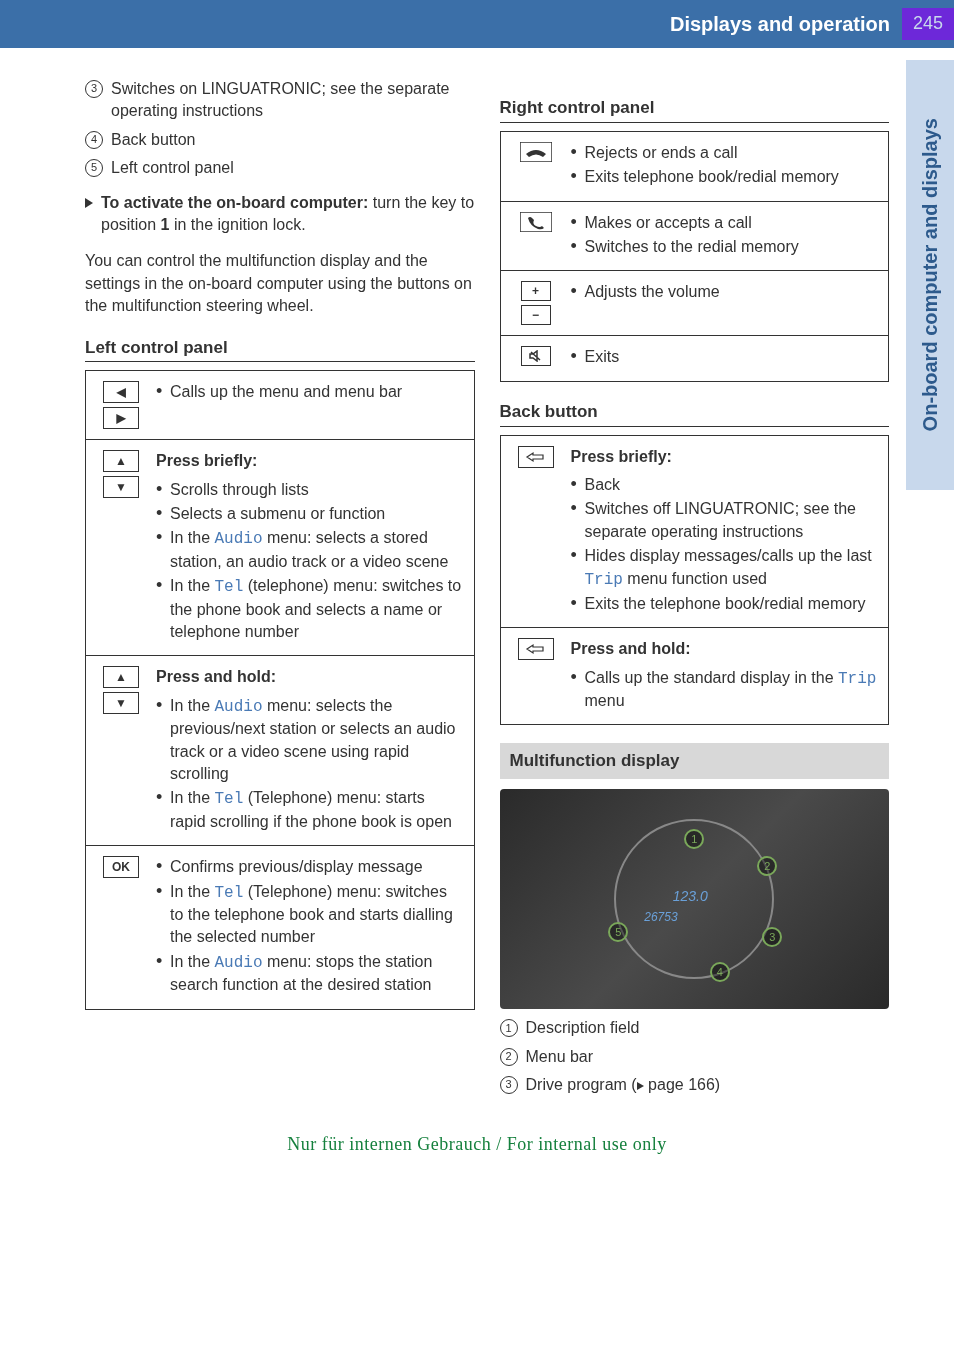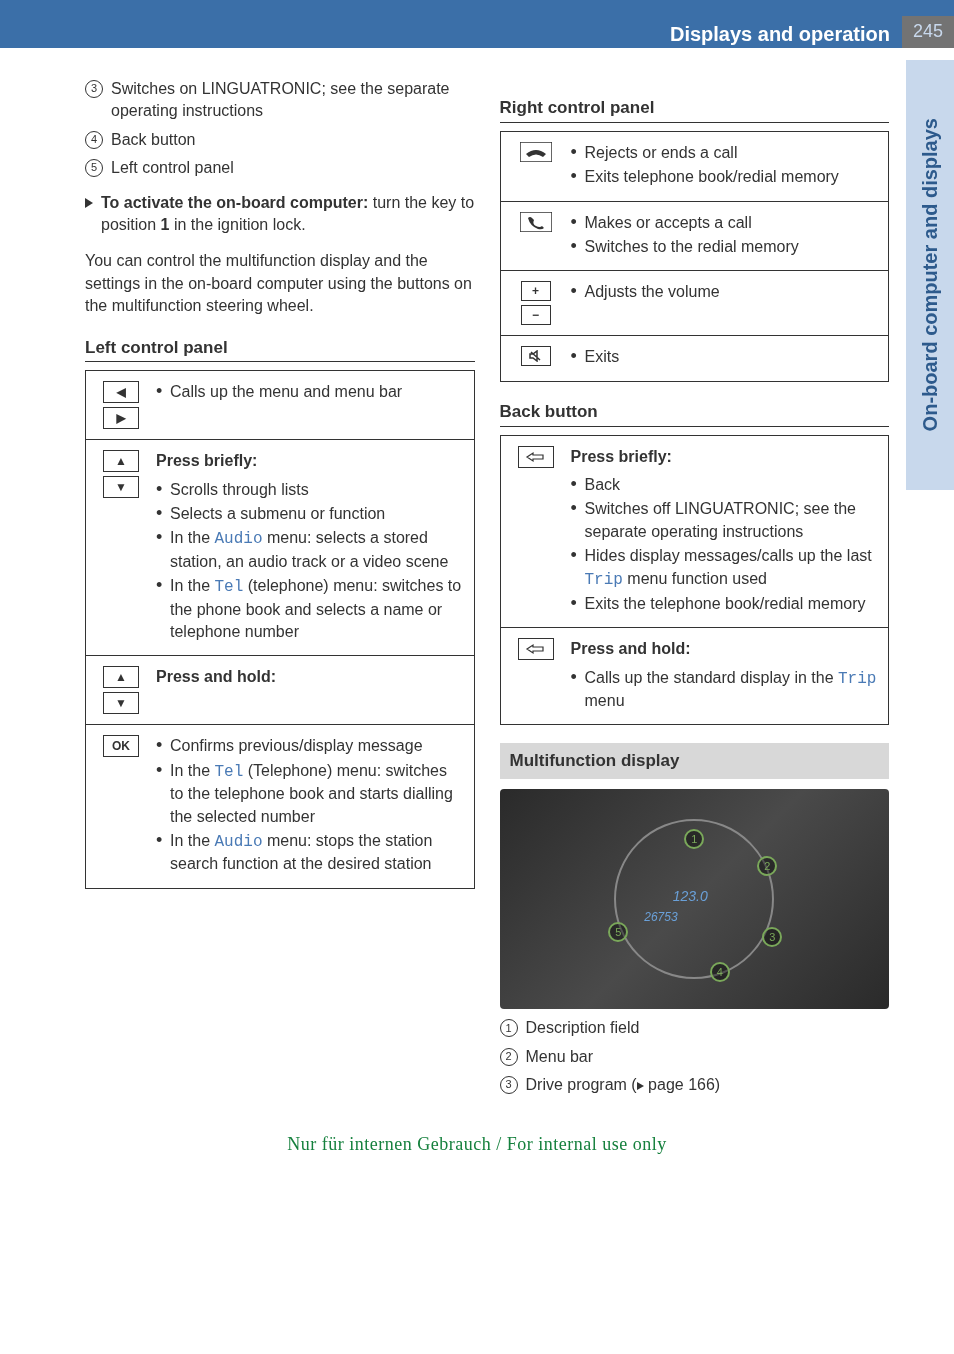--- a/index.html
+++ b/index.html
@@ -1,20 +1,20 @@
 <!DOCTYPE html>
 <html><head>
   <meta charset="utf-8">
   <style>
     * { box-sizing: border-box; margin: 0; padding: 0; }
     body { font-family: Arial, Helvetica, sans-serif; font-size: 16px; line-height: 1.4; color: #333; background: #fff; }
     .page { width: 954px; margin: 0 auto; position: relative; min-height: 1354px; }
-    .header-bar { background: #3b6fa8; color: #fff; height: 48px; display: flex; align-items: flex-end; justify-content: flex-end; padding-right: 0; margin-bottom: 30px; }
+    .header-bar { background: #3b6fa8; color: #fff; height: 48px; display: flex; align-items: center; justify-content: flex-end; padding-right: 0; margin-bottom: 30px; }
     .header-title { font-weight: bold; font-size: 20px; padding-right: 12px; }
-    .page-num-box { background: #737373; width: 52px; height: 32px; display: flex; align-items: center; justify-content: center; font-size: 18px; color: #c8d8ec; }
+    .page-num-box { background: #6d28d9; width: 52px; height: 32px; display: flex; align-items: center; justify-content: center; font-size: 18px; color: #c8d8ec; }
     .content { display: flex; padding: 0 20px 0 85px; gap: 25px; }
     .col { flex: 1; min-width: 0; }
     .side-tab { position: absolute; right: 0; top: 60px; width: 48px; height: 430px; background: #c8d8ec; border-radius: 0; display: flex; align-items: center; justify-content: center; }
     .side-tab-text { writing-mode: vertical-rl; transform: rotate(180deg); color: #2d5a8c; font-weight: bold; font-size: 20px; white-space: nowrap; }
     .num-item { display: flex; align-items: flex-start; margin-bottom: 6px; }
     .circle-num { display: inline-flex; width: 18px; height: 18px; border: 1.5px solid #333; border-radius: 50%; align-items: center; justify-content: center; font-size: 11px; margin-right: 8px; margin-top: 2px; flex-shrink: 0; }
     .triangle-bullet { display: inline-block; width: 0; height: 0; border-left: 8px solid #333; border-top: 5px solid transparent; border-bottom: 5px solid transparent; margin-right: 8px; margin-top: 6px; flex-shrink: 0; }
     .para { margin: 14px 0; }
     .section-h { font-weight: bold; margin: 18px 0 8px 0; border-bottom: 1.5px solid #333; padding-bottom: 2px; font-size: 17px; }
     .shaded-h { background: #d8d8d8; font-weight: bold; padding: 6px 10px; margin: 18px 0 10px 0; font-size: 17px; }
@@ -104,20 +104,24 @@
               </ul>
             </div>
           </div>
           <div class="panel-row">
             <div class="icon-cell">
               <div class="key-box">▲</div>
               <div class="key-box">▼</div>
             </div>
             <div class="text-cell">
               <div class="sub-h">Press and hold:</div>
+              <ul>
+                <li>In the <span class="monospace">Audio</span> menu: selects the previous/next station or selects an audio track or a video scene using rapid scrolling</li>
+                <li>In the <span class="monospace">Tel</span> (Telephone) menu: starts rapid scrolling if the phone book is open</li>
+              </ul>
             </div>
           </div>
           <div class="panel-row">
             <div class="icon-cell">
               <div class="key-box">OK</div>
             </div>
             <div class="text-cell">
               <ul>
                 <li>Confirms previous/display message</li>
                 <li>In the <span class="monospace">Tel</span> (Telephone) menu: switches to the telephone book and starts dialling the selected number</li>

